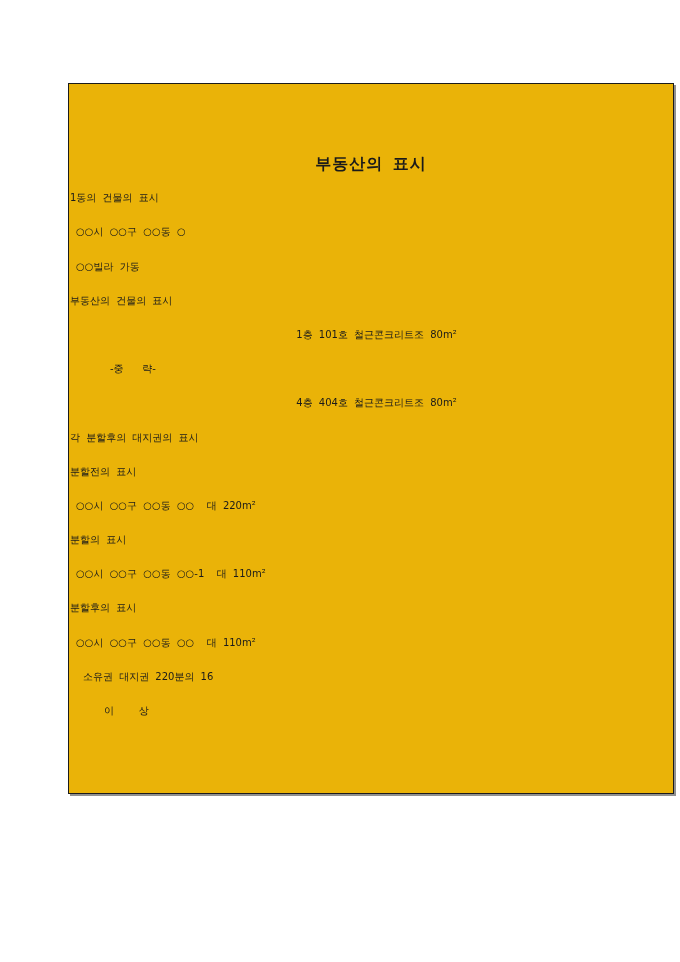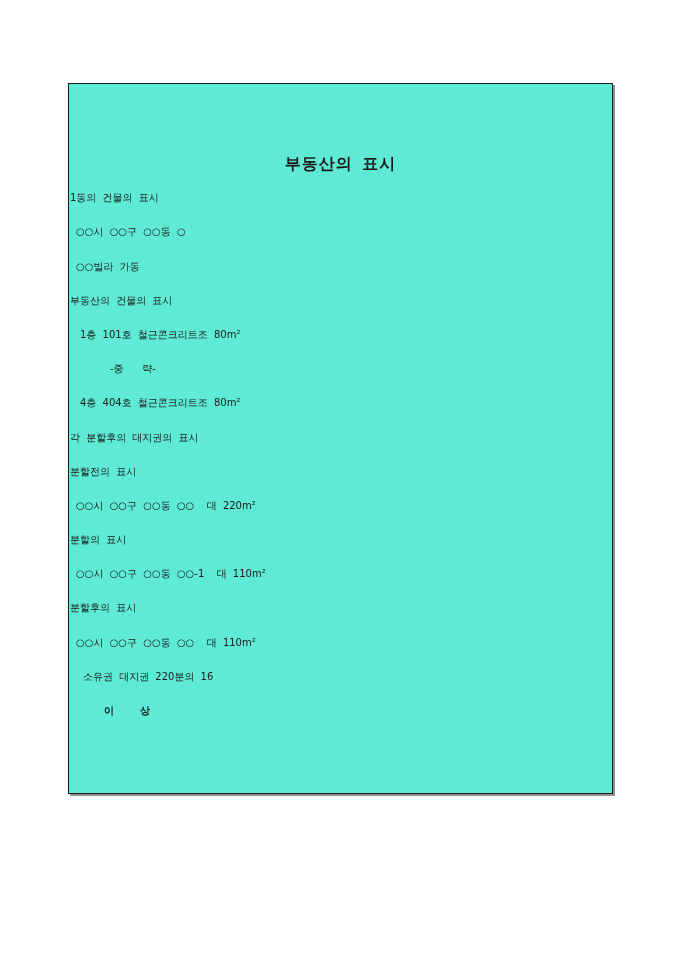--- a/index.html
+++ b/index.html
@@ -14,26 +14,26 @@
     position: relative;
     width: 680px;
     height: 962px;
     background: #ffffff;
     overflow: hidden;
   }
   .doc-box {
     position: absolute;
     left: 68px;
     top: 83px;
-    width: 545px;
+    width: 606px;
     height: 711px;
     box-sizing: border-box;
     border: 1.5px solid #1b1b1b;
     box-shadow: 2px 2px 0 #909090;
-    background: #5eead4;
+    background: #eab308;
   }
   .doc-content {
     padding-top: 63px;
     color: #1a1a1a;
   }
   .doc-title {
     height: 34.2px;
     line-height: 34.2px;
     text-align: center;
     font-size: 16px;
@@ -44,23 +44,23 @@
   }
   .line {
     height: 34.2px;
     line-height: 34.2px;
     font-size: 10px;
     word-spacing: 3px;
     white-space: pre;
   }
   .i0 { padding-left: 1px; }
   .i1 { padding-left: 7px; }
-  .i2 { padding-left: 11px; }
+  .i2 { padding-left: 11px; text-align: center; }
   .i3 { padding-left: 14px; }
-  .i4 { padding-left: 35px; font-weight: bold; }
+  .i4 { padding-left: 35px; }
   .i5 { padding-left: 41px; }
 </style>
 </head>
 <body>
 
 <div class="page">
   <div class="doc-box">
     <div class="doc-content">
       <div class="doc-title">부동산의 표시</div>
       <div class="line i0">1동의 건물의 표시</div>

